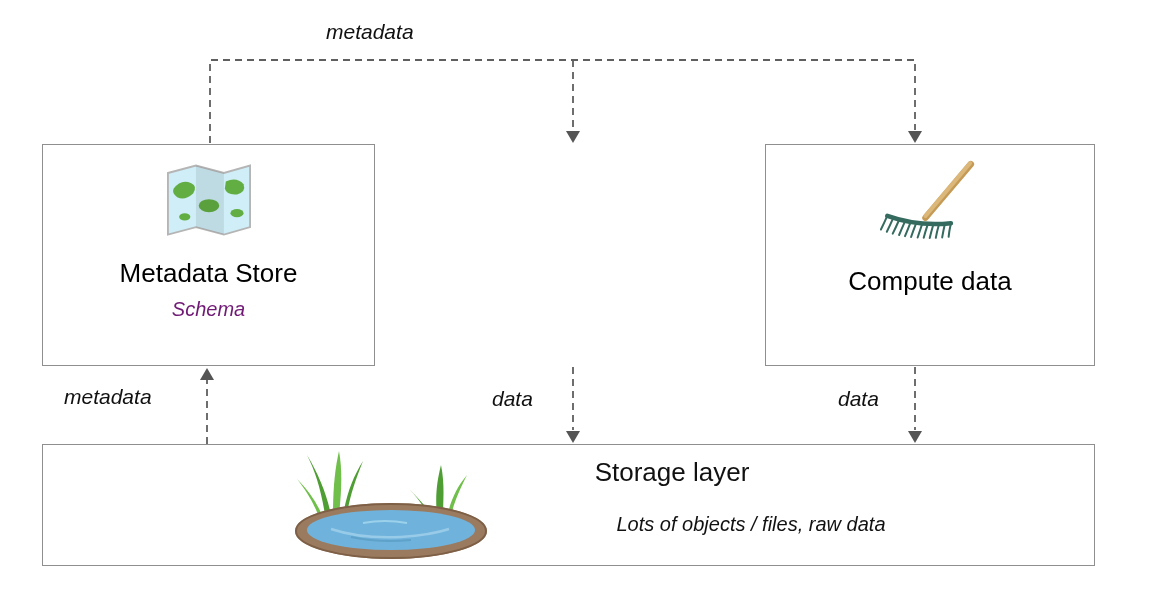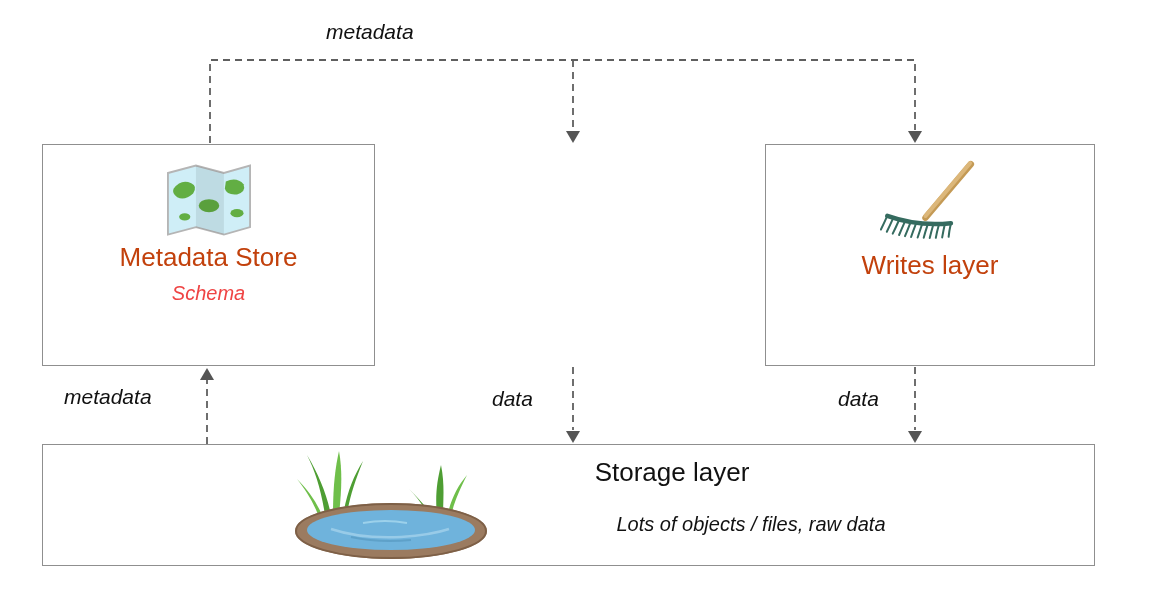--- a/index.html
+++ b/index.html
@@ -17,29 +17,29 @@
     border:1.5px solid #8f8f8f;
     box-sizing:border-box;
     display:flex;
     flex-direction:column;
     align-items:center;
     padding-top:14px;
   }
   .box-title{
     font-size:26px;
     line-height:1.1;
-    margin-top:0;
-    color:#c2410c;
+    margin-top:16px;
+    color:#000000;
     white-space:nowrap;
   }
   .box-subtitle{
     font-size:20px;
     font-style:italic;
     margin-top:10px;
-    color:#ef4444;
+    color:#701a75;
     white-space:nowrap;
   }
   .edge-label{
     position:absolute;
     font-size:21px;
     font-style:italic;
     color:#111;
     white-space:nowrap;
     text-align:right;
   }
@@ -120,21 +120,21 @@
           <path d="M39.7,70.2 q-3.5,9 -5.5,15"></path>
           <path d="M46.4,70.8 q-3,9 -5,15"></path>
           <path d="M52.6,71.1 q-3,9 -4.5,15"></path>
           <path d="M58.7,71.2 q-2.5,9 -4,15"></path>
           <path d="M64.9,71.1 q-2.5,9 -3.5,15"></path>
           <path d="M71.4,70.7 q-2,9 -3,15"></path>
           <path d="M78,70 q-2,9 -2.5,15"></path>
         </g>
       </svg>
     </span>
-    <div class="box-title">Writes layer</div>
+    <div class="box-title">Compute data</div>
   </div>
 
   <div class="box storage-box" style="left:42px;top:444px;width:1053px;height:122px;">
     <span class="pond-wrap icon-slot">
       <svg width="200" height="118" viewBox="0 0 200 118" xmlns="http://www.w3.org/2000/svg">
         <g>
           <path d="M34,70 C30,44 24,26 16,10 C28,30 36,50 40,70 Z" fill="#4e9e33"></path>
           <path d="M42,70 C42,42 44,24 48,6  C52,28 50,50 48,70 Z" fill="#6fbf4a"></path>
           <path d="M52,70 C56,48 62,32 72,16 C64,36 58,54 56,70 Z" fill="#4e9e33"></path>
           <path d="M28,72 C22,56 14,44 6,34  C18,46 26,58 32,72 Z" fill="#6fbf4a"></path>

